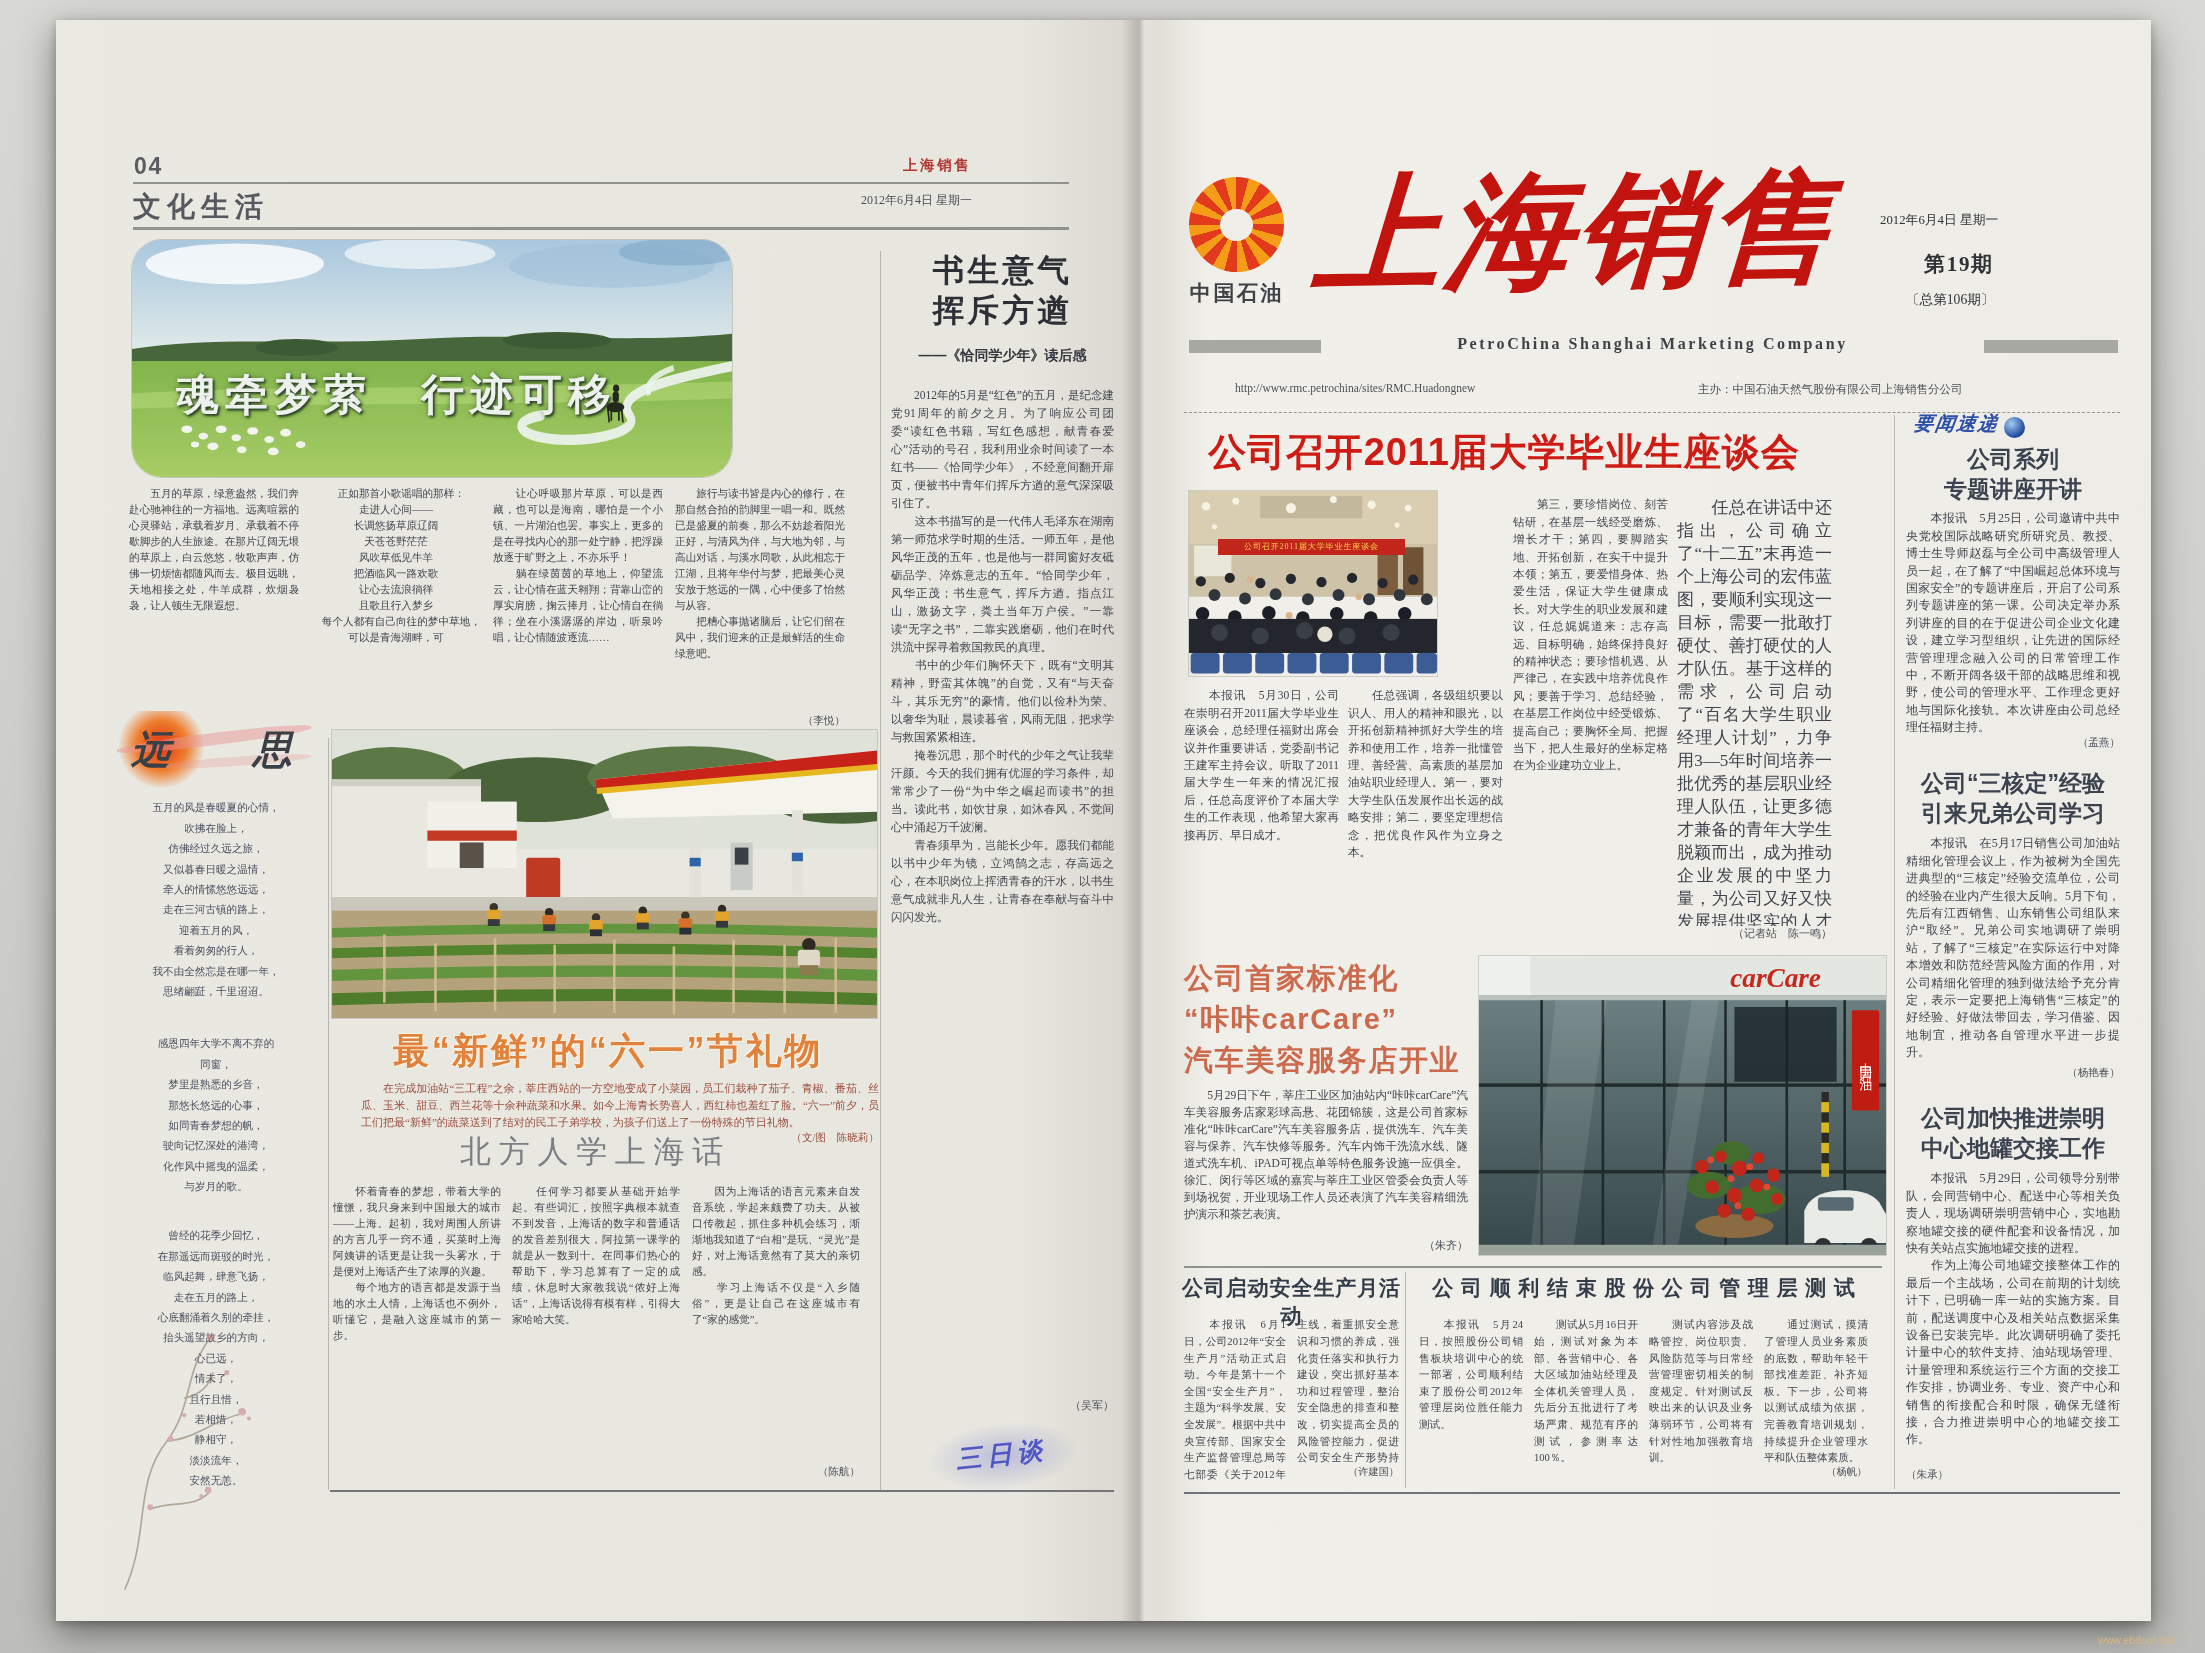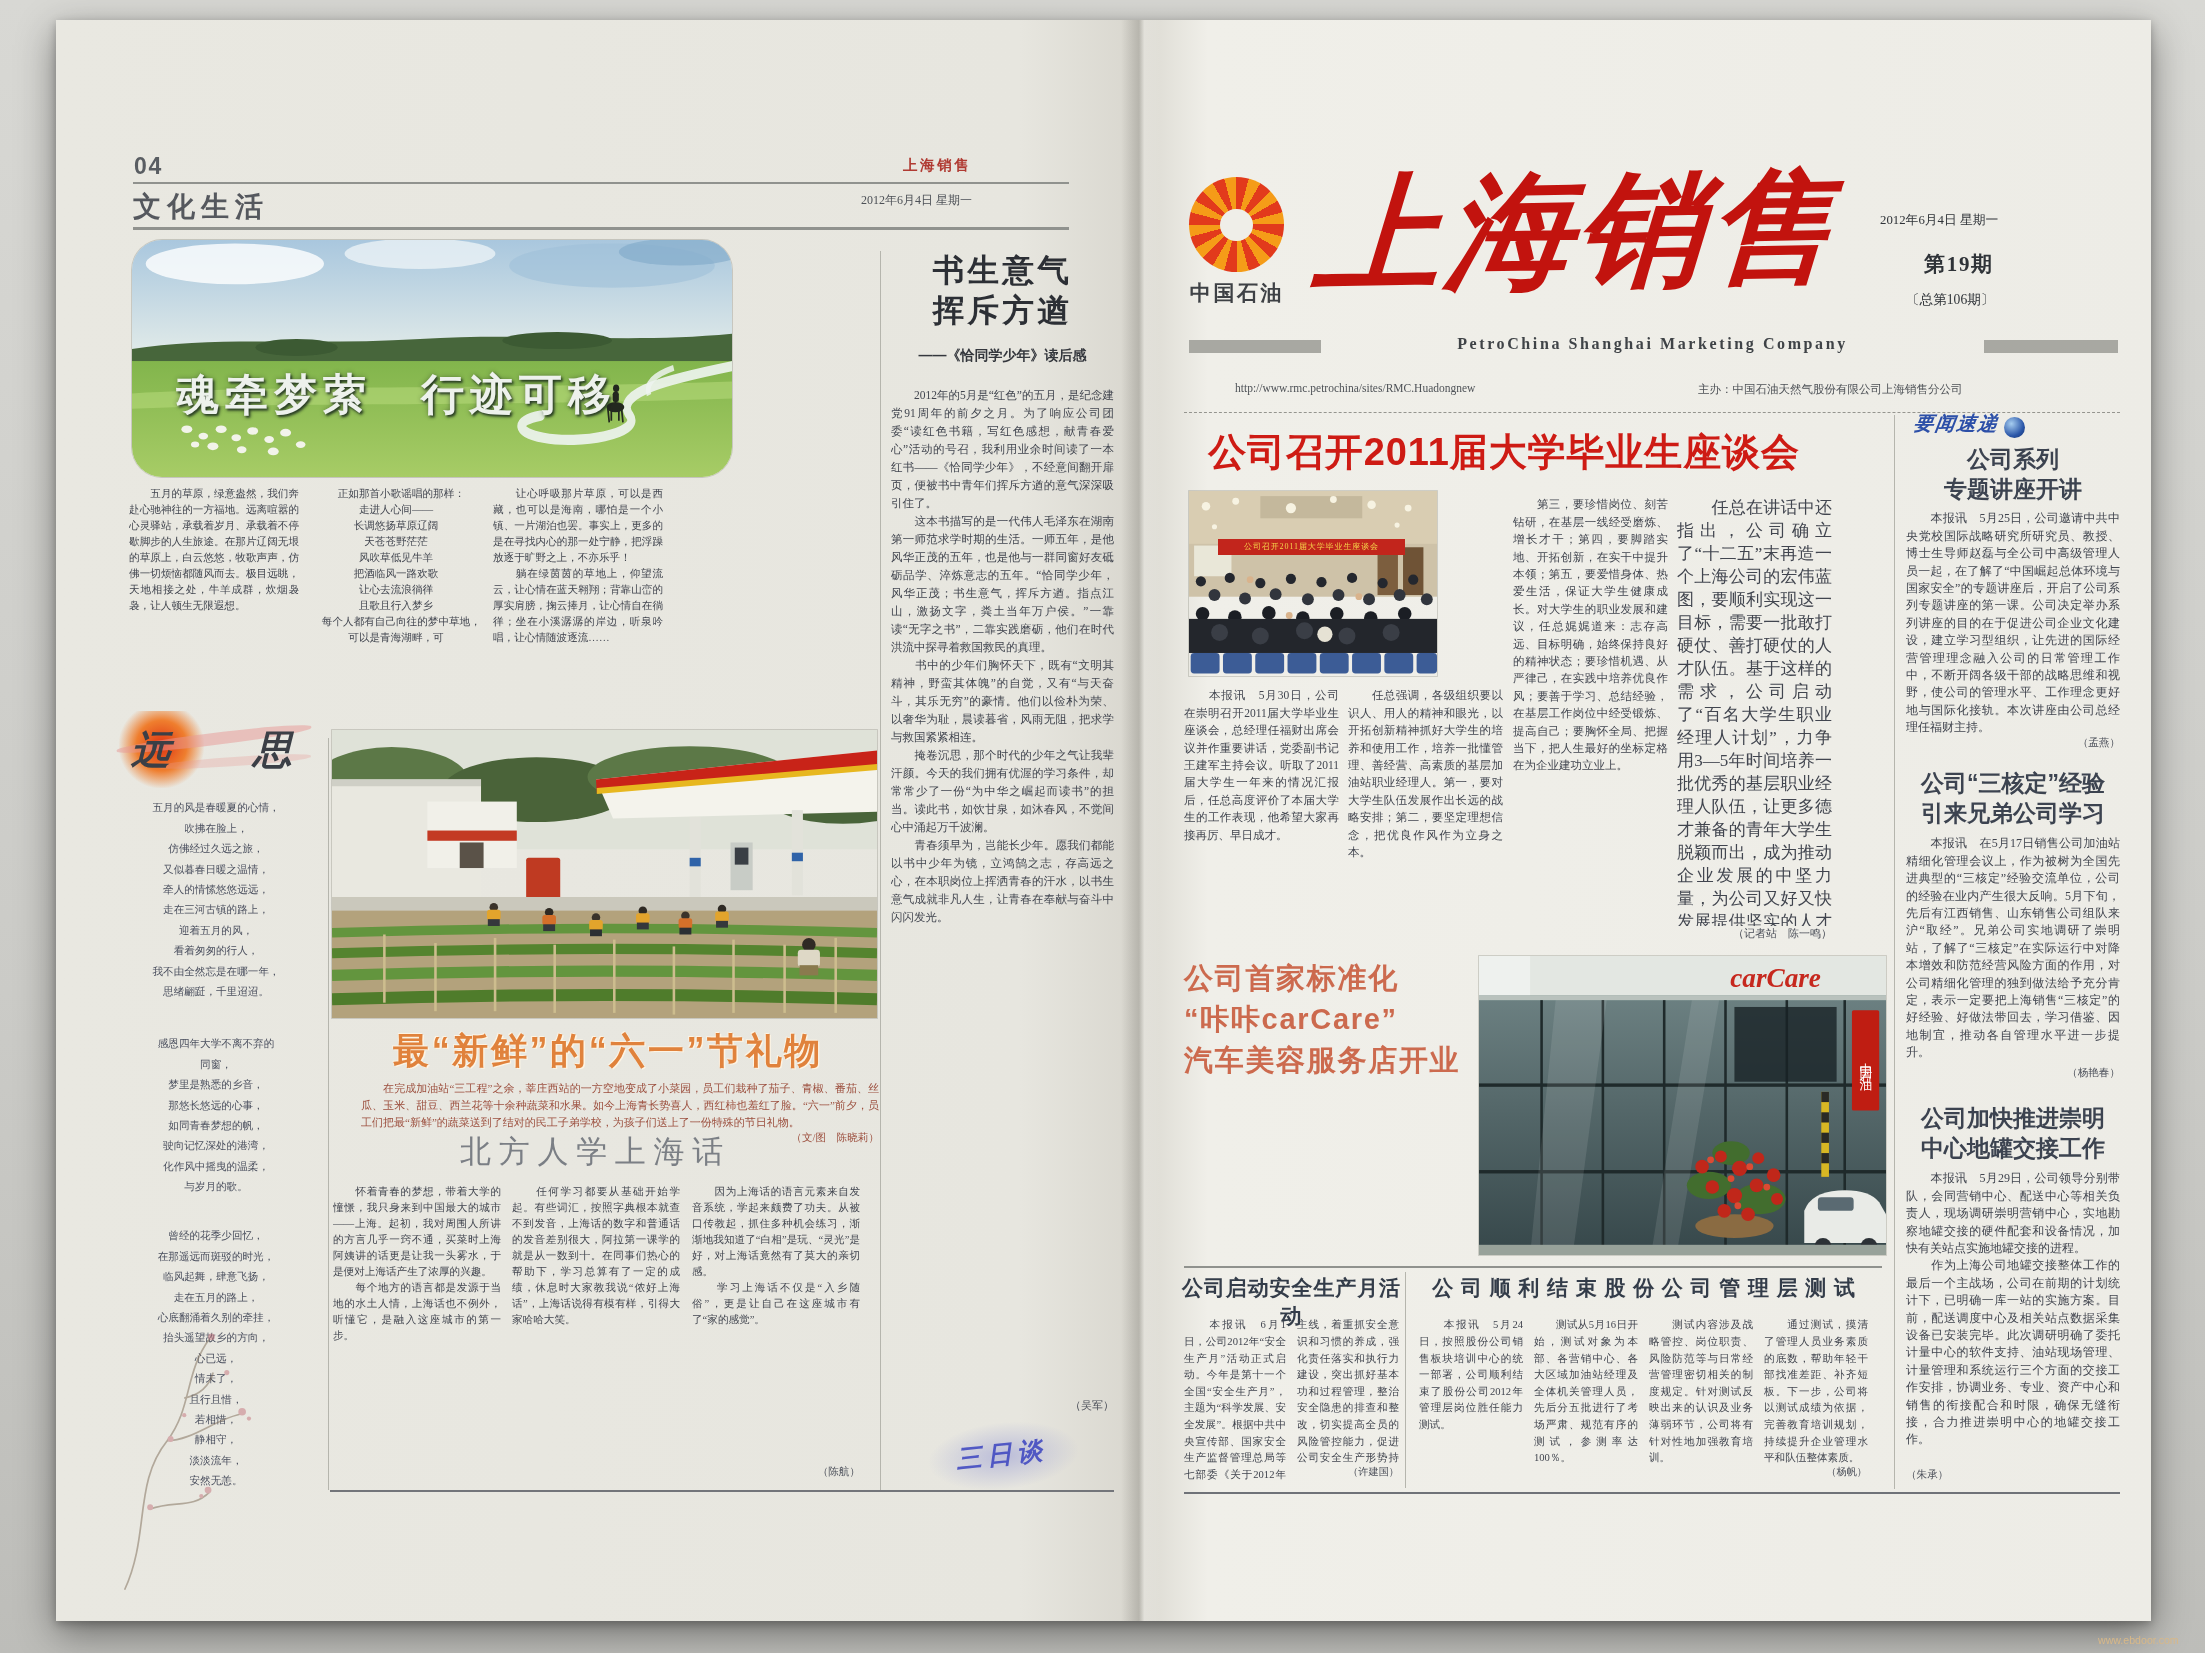--- a/index.html
+++ b/index.html
@@ -97,20 +97,25 @@
 走进人心间——
 长调悠扬草原辽阔
 天苍苍野茫茫
 风吹草低见牛羊
 把酒临风一路欢歌
 让心去流浪徜徉
 且歌且行入梦乡
 　每个人都有自己向往的梦中草地，可以是青海湖畔，可</div>
     <div class="ab body" style="left:437px;top:466px;width:170px;height:247px;font-size:10.6px;line-height:16px;">　　让心呼吸那片草原，可以是西藏，也可以是海南，哪怕是一个小镇、一片湖泊也罢。事实上，更多的是在寻找内心的那一处宁静，把浮躁放逐于旷野之上，不亦乐乎！
 　　躺在绿茵茵的草地上，仰望流云，让心情在蓝天翱翔；背靠山峦的厚实肩膀，掬云捧月，让心情自在徜徉；坐在小溪潺潺的岸边，听泉吟唱，让心情随波逐流……</div>
+    <div class="ab" style="left:619px;top:466px;width:170px;height:247px;">
+      <div class="body" style="height:228px;font-size:10.6px;line-height:16px;">　　旅行与读书皆是内心的修行，在那自然合拍的韵脚里一唱一和。既然已是盛夏的前奏，那么不妨趁着阳光正好，与清风为伴，与大地为邻，与高山对话，与溪水同歌，从此相忘于江湖，且将年华付与梦，把最美心灵安放于悠远的一隅，心中便多了怡然与从容。
+　　把糟心事抛诸脑后，让它们留在风中，我们迎来的正是最鲜活的生命绿意吧。</div>
+      <span class="sig" style="font-size:10.6px;">（李悦）</span>
+    </div>
 
     <div class="ab vr" style="left:272px;top:718px;width:0.9px;height:752px;"></div>
     <div class="ab vr" style="left:824px;top:231px;width:0.9px;height:1239px;"></div>
 
     <div class="ab sunspot" style="left:63px;top:691px;width:85px;height:77px;"></div>
     <span class="ab brushpink" style="left:60px;top:713px;width:196px;height:12px;transform:rotate(-7deg);"></span>
     <span class="ab brushpink" style="left:102px;top:737px;width:153px;height:8.5px;transform:rotate(-4deg);opacity:.6;"></span>
     <div class="ab" style="left:75px;top:703px;font-size:39px;font-weight:bold;color:#3b3f46;letter-spacing:22px;font-style:italic;">远　思</div>
     <div class="ab body cen" style="left:53px;top:778px;width:214px;font-size:10.6px;line-height:20.4px;text-align:center;color:#4a4f5e;">五月的风是春暖夏的心情，
 吹拂在脸上，
@@ -373,20 +378,24 @@
     <div class="ab body" style="left:191px;top:667px;width:155px;height:259px;font-size:11.5px;line-height:17.4px;">　　任总强调，各级组织要以识人、用人的精神和眼光，以开拓创新精神抓好大学生的培养和使用工作，培养一批懂管理、善经营、高素质的基层加油站职业经理人。第一，要对大学生队伍发展作出长远的战略安排；第二，要坚定理想信念，把优良作风作为立身之本。</div>
     <div class="ab body" style="left:356px;top:476px;width:155px;height:450px;font-size:11.5px;line-height:17.4px;">　　第三，要珍惜岗位、刻苦钻研，在基层一线经受磨炼、增长才干；第四，要脚踏实地、开拓创新，在实干中提升本领；第五，要爱惜身体、热爱生活，保证大学生健康成长。对大学生的职业发展和建议，任总娓娓道来：志存高远、目标明确，始终保持良好的精神状态；要珍惜机遇、从严律己，在实践中培养优良作风；要善于学习、总结经验，在基层工作岗位中经受锻炼、提高自己；要胸怀全局、把握当下，把人生最好的坐标定格在为企业建功立业上。</div>
     <div class="ab" style="left:520px;top:476px;width:155px;height:450px;">
       <div class="body" style="height:430px;font-size:17px;line-height:23px;">　　任总在讲话中还指出，公司确立了“十二五”末再造一个上海公司的宏伟蓝图，要顺利实现这一目标，需要一批敢打硬仗、善打硬仗的人才队伍。基于这样的需求，公司启动了“百名大学生职业经理人计划”，力争用3—5年时间培养一批优秀的基层职业经理人队伍，让更多德才兼备的青年大学生脱颖而出，成为推动企业发展的中坚力量，为公司又好又快发展提供坚实的人才保障。</div>
       <span class="sig" style="font-size:11px;">（记者站　陈一鸣）</span>
     </div>
 
     <div class="ab sans pre" style="left:27px;top:938px;width:294px;font-size:29px;line-height:1.4;font-weight:bold;color:#cc6a4e;letter-spacing:1.7px;">公司首家标准化
 “咔咔carCare”
 汽车美容服务店开业</div>
+    <div class="ab" style="left:27px;top:1067px;width:284px;">
+      <div class="body" style="height:151px;font-size:11.5px;line-height:17px;">　　5月29日下午，莘庄工业区加油站内“咔咔carCare”汽车美容服务店家彩球高悬、花团锦簇，这是公司首家标准化“咔咔carCare”汽车美容服务店，提供洗车、汽车美容与保养、汽车快修等服务。汽车内饰干洗流水线、隧道式洗车机、iPAD可视点单等特色服务设施一应俱全。徐汇、闵行等区域的嘉宾与莘庄工业区管委会负责人等到场祝贺，开业现场工作人员还表演了汽车美容精细洗护演示和茶艺表演。</div>
+      <span class="sig" style="font-size:11px;">（朱齐）</span>
+    </div>
     <div class="ab photo" style="left:322px;top:936px;width:407px;height:299px;">
       <svg viewBox="0 0 478 352" preserveAspectRatio="none">
         <defs>
             <linearGradient id="gl" x1="0" y1="0" x2="0" y2="1">
           <stop offset="0" stop-color="#74898a"></stop>
               <stop offset="1" stop-color="#36474a"></stop>
             </linearGradient>
           </defs>
         <rect width="478" height="352" fill="url(#gl)"></rect>
         <rect width="478" height="46" fill="#e3e7e2"></rect>

